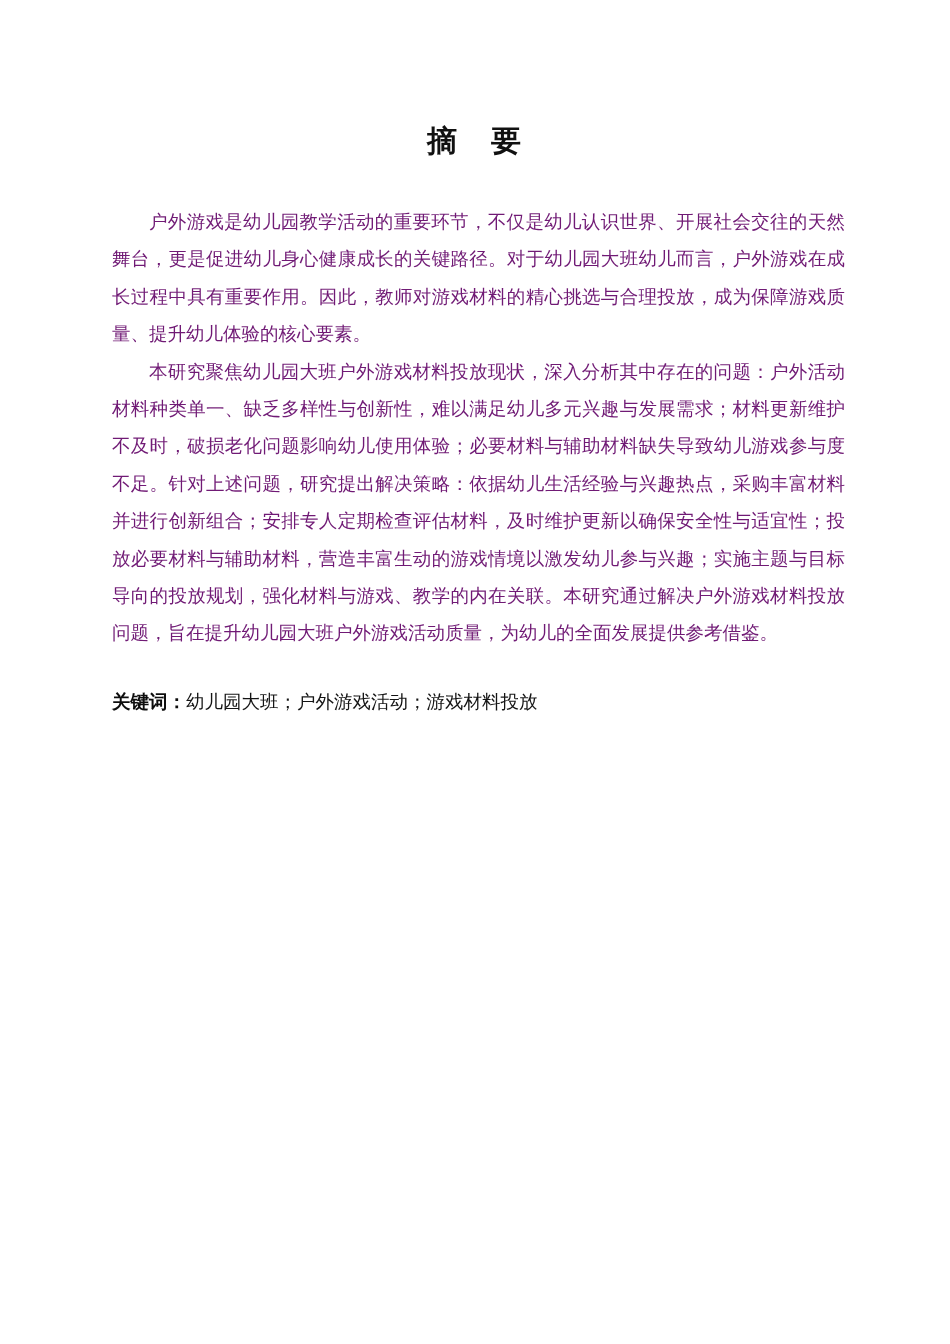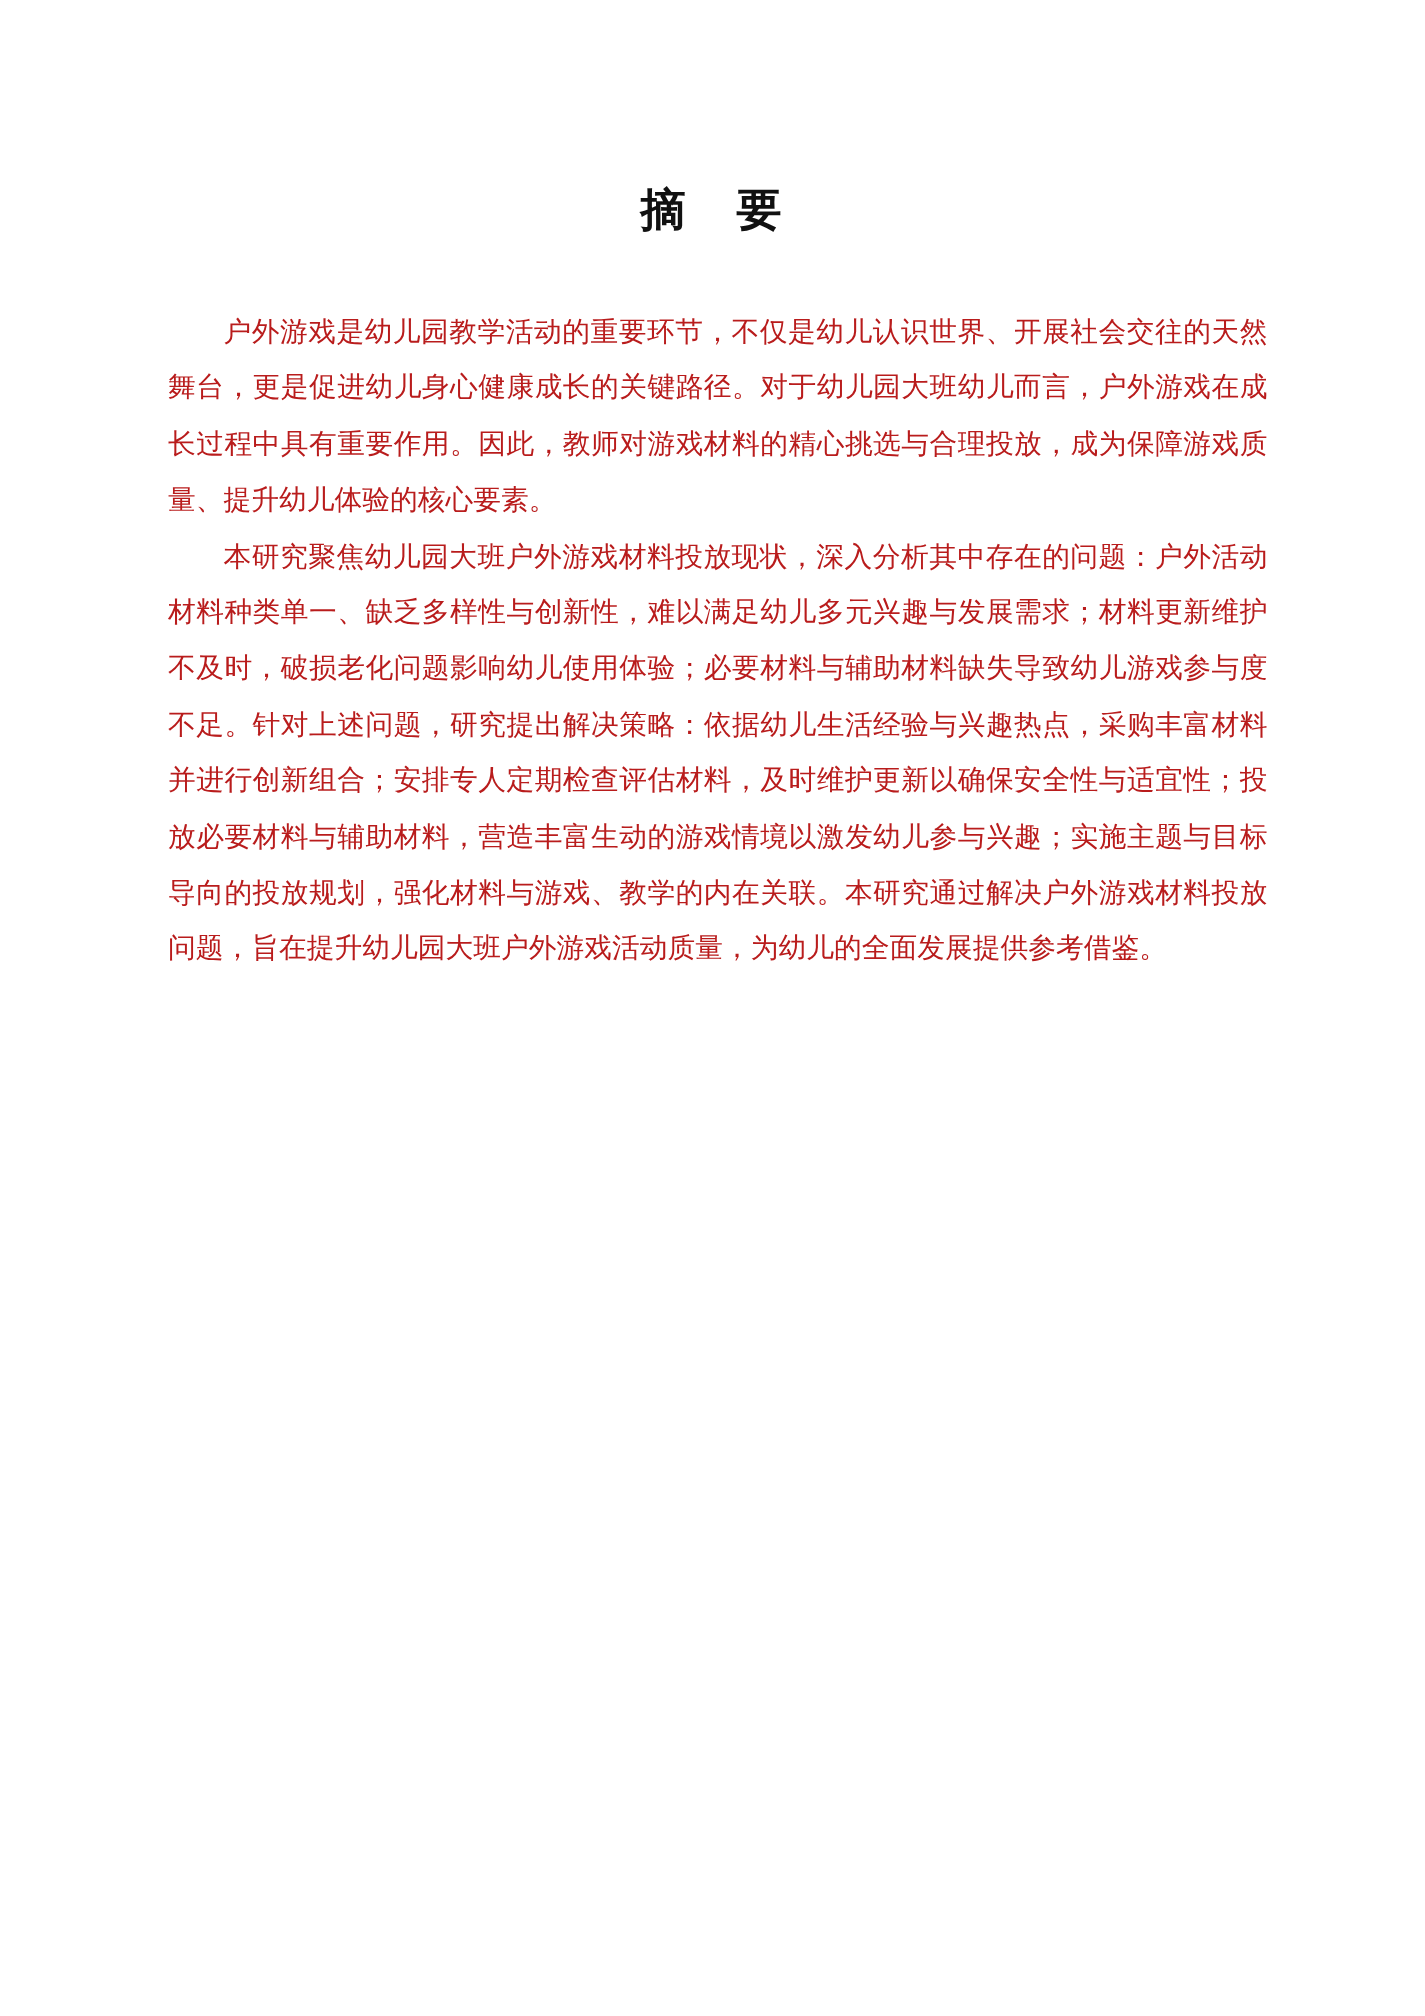--- a/index.html
+++ b/index.html
@@ -26,21 +26,21 @@
   }
   .body-text {
     margin-left: 112px;
     margin-right: 105px;
   }
   .para {
     font-size: 18.5px;
     line-height: 37.4px;
     text-align: justify;
     text-indent: 2em;
-    color: #b91c1c;
+    color: #701a75;
   }
   .keywords {
     margin-top: 30px;
     font-size: 18.5px;
     line-height: 37.4px;
     text-align: justify;
     color: #141414;
   }
   .kw-label {
     font-family: "Liberation Sans", "DejaVu Sans", sans-serif;
@@ -63,18 +63,21 @@
 <div class="page">
 
   <h1 class="doc-title">摘　要</h1>
 
   <div class="body-text">
 
     <p class="para">户外游戏是幼儿园教学活动的重要环节，不仅是幼儿认识世界、开展社会交往的天然舞台，更是促进幼儿身心健康成长的关键路径。对于幼儿园大班幼儿而言，户外游戏在成长过程中具有重要作用。因此，教师对游戏材料的精心挑选与合理投放，成为保障游戏质量、提升幼儿体验的核心要素。</p>
 
     <p class="para">本研究聚焦幼儿园大班户外游戏材料投放现状，深入分析其中存在的问题：户外活动材料种类单一、缺乏多样性与创新性，难以满足幼儿多元兴趣与发展需求；材料更新维护不及时，破损老化问题影响幼儿使用体验；必要材料与辅助材料缺失导致幼儿游戏参与度不足。针对上述问题，研究提出解决策略：依据幼儿生活经验与兴趣热点，采购丰富材料并进行创新组合；安排专人定期检查评估材料，及时维护更新以确保安全性与适宜性；投放必要材料与辅助材料，营造丰富生动的游戏情境以激发幼儿参与兴趣；实施主题与目标导向的投放规划，强化材料与游戏、教学的内在关联。本研究通过解决户外游戏材料投放问题，旨在提升幼儿园大班户外游戏活动质量，为幼儿的全面发展提供参考借鉴。</p>
 
+    <p class="keywords">
+      <span class="kw-label">关键词：</span><span>幼儿园大班；户外游戏活动；游戏材料投放</span>
+    </p>
 
   </div>
 
   <div class="page-number">I</div>
 
 </div>
 
 </body></html>

